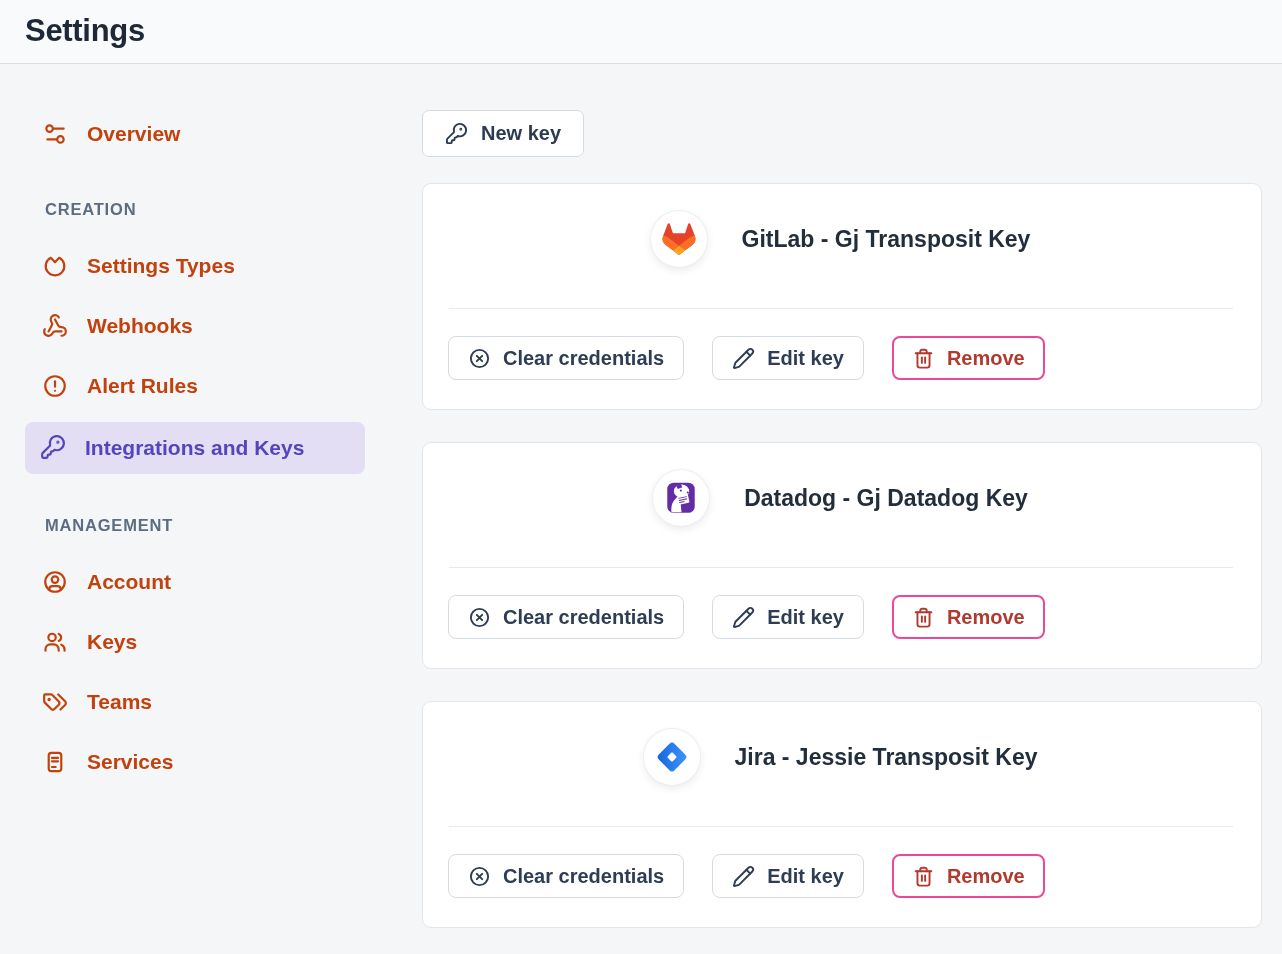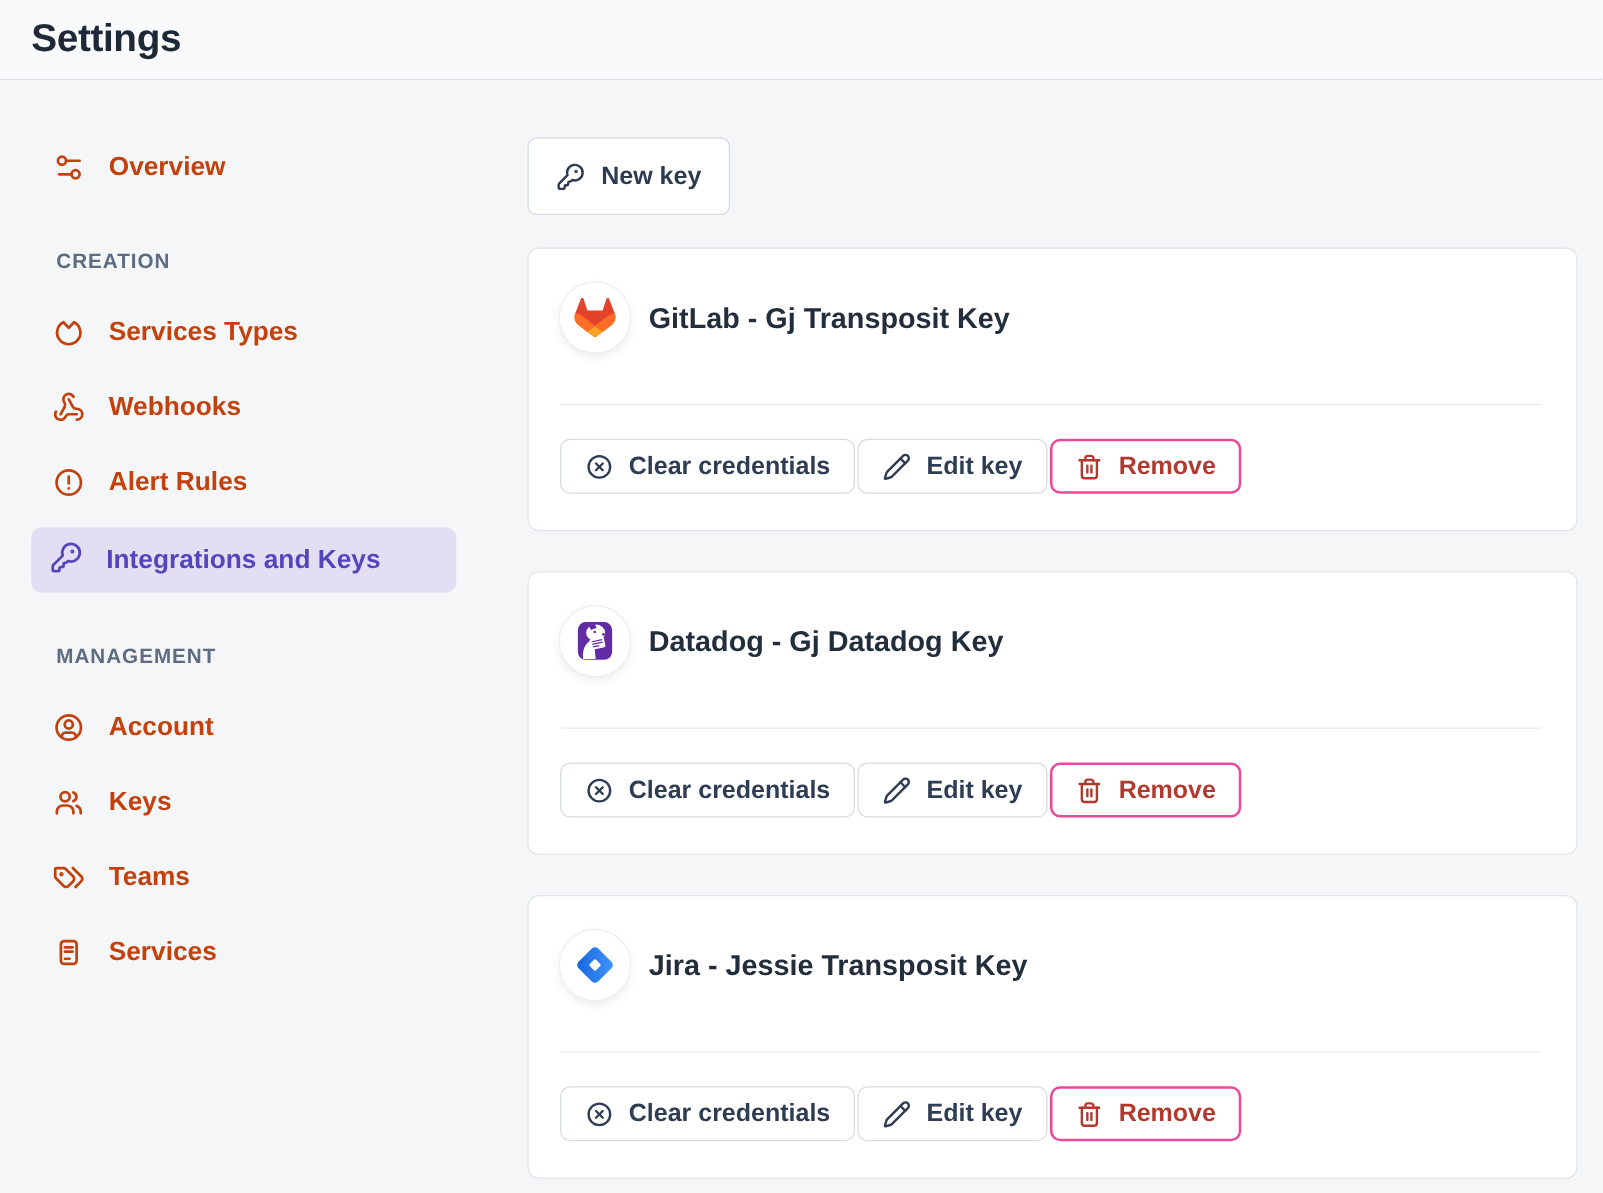--- a/index.html
+++ b/index.html
@@ -39,45 +39,45 @@
     background:#e4def4; border-radius:8px;
     padding:6px 46px 6px 15px;
     line-height:40px; font-size:21px; font-weight:600;
     color:#5545bc; cursor:pointer;
   }
   .nav-selected svg { width:26px; height:26px; vertical-align:-5px; margin-right:19px; }
   
   .main { flex:1; padding:46px 20px 0 0; }
   .btn-new-key {
     display:inline-flex; align-items:center; gap:13px;
-    height:62px; padding:0 22px; margin-bottom:26px;
+    height:47px; padding:0 22px; margin-bottom:26px;
     background:#fff; border:1px solid #d5dbe2; border-radius:7px;
     font-family:inherit; font-size:20px; font-weight:600; color:#2c3b52;
     cursor:pointer;
   }
   .btn-new-key svg { width:23px; height:23px; }
   .card {
     background:#fff; border:1px solid #e2e6ea; border-radius:9px;
     padding:27px 28px 29px 25px; margin-bottom:32px;
   }
-  .card-head { display:flex; align-items:center; gap:15px; }
+  .card-head { display:flex; align-items:center; gap:35px;justify-content:center; }
   .logo-badge {
     width:56px; height:56px; border-radius:50%; flex:none;
     background:#fff;
     box-shadow:0 0 0 1px #eceff2, 0 3px 8px rgba(25,35,50,0.10);
     display:flex; align-items:center; justify-content:center;
   }
   .card-title {
     margin:0; font-size:23px; font-weight:600; color:#232e3d;
   }
   .card-divider {
     border:none; border-top:1px solid #e7ebee;
     margin:41px 0 0 1px;
   }
-  .card-actions { display:flex; gap:2px; margin-top:27px; }
+  .card-actions { display:flex; gap:28px; margin-top:27px; }
   .btn {
     display:inline-flex; align-items:center; gap:12px;
     height:44px; padding:0 19px;
     background:#fff; border:1px solid #d5dbe1; border-radius:8px;
     font-family:inherit; font-size:20px; font-weight:700; color:#2e3d53;
     cursor:pointer;
   }
   .btn svg { width:23px; height:23px; flex:none; }
   .btn-danger { border:2px solid #ec4899; color:#b13a2e; padding:0 18px; }
 </style>
@@ -101,21 +101,21 @@
         </svg>
       <span>Overview</span>
     </div>
 
     <div class="section-label">CREATION</div>
 
     <div class="nav-item">
       <svg viewBox="0 0 24 24" fill="none" stroke="currentColor" stroke-width="2" stroke-linecap="round" stroke-linejoin="round">
           <path d="M8.1 4.4 L12 8.6 L15.9 4.4 A8.6 8.6 0 1 1 8.1 4.4 Z"></path>
         </svg>
-      <span>Services Types</span>
+      <span>Settings Types</span>
     </div>
 
     <div class="nav-item">
       <svg viewBox="0 0 24 24" fill="none" stroke="currentColor" stroke-width="2" stroke-linecap="round" stroke-linejoin="round">
           <path d="M18 16.98h-5.99c-1.1 0-1.95.94-2.48 1.9A4 4 0 0 1 2 17c.01-.7.2-1.4.57-2"></path>
           <path d="m6 17 3.13-5.78c.53-.97.1-2.18-.5-3.1a4 4 0 1 1 6.89-4.06"></path>
           <path d="m12 6 3.13 5.73C15.66 12.7 16.9 13 18 13a4 4 0 0 1 0 8"></path>
         </svg>
       <span>Webhooks</span>
     </div>

